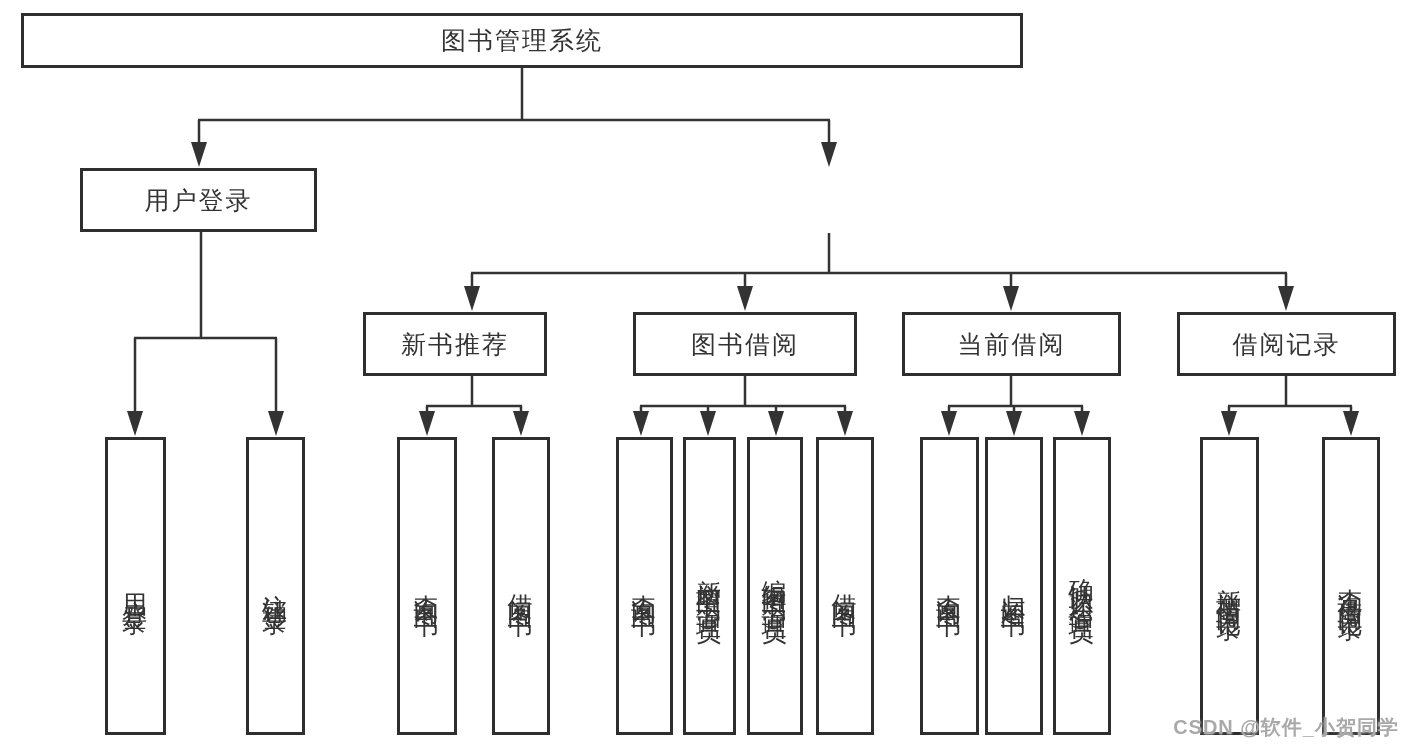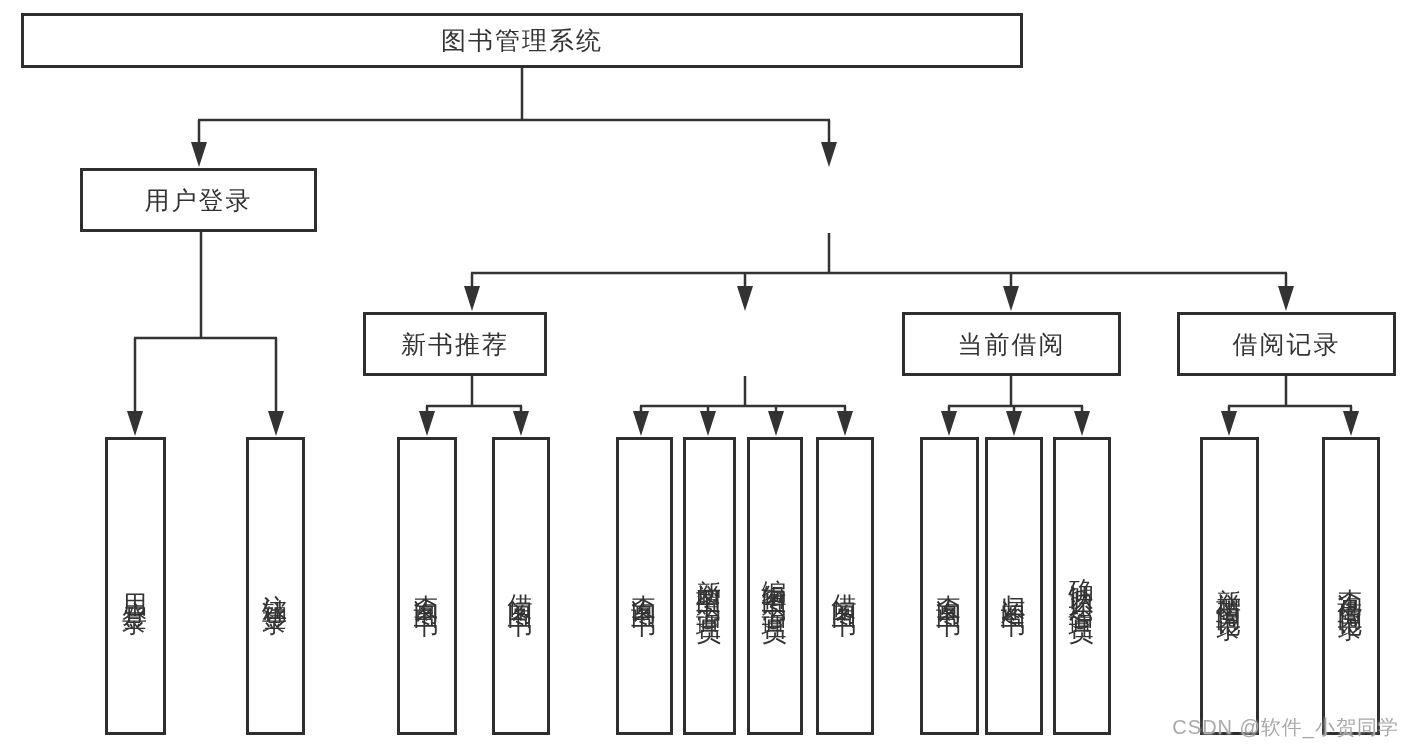--- a/index.html
+++ b/index.html
@@ -29,20 +29,21 @@
     white-space:normal;
   }
   .watermark{
     position:absolute;
     right:6px;top:714px;
     font-size:20px;
     color:#a9a9a9;
     letter-spacing:1px;
     text-shadow:0 0 3px #ffffff;
     z-index:5;
+    font-weight:bold;
   }
 </style>
 </head>
 <body>
 
 <div class="stage">
 
   <svg class="wires" width="1405" height="747" viewBox="0 0 1405 747">
     <g stroke="#333333" stroke-width="2.5" fill="none">
 
@@ -69,20 +70,21 @@
       <path d="M941 411 L957 411 L949 436 Z M1006 411 L1022 411 L1014 436 Z M1074 411 L1090 411 L1082 436 Z"></path>
       <path d="M1221 411 L1237 411 L1229 436 Z M1343 411 L1359 411 L1351 436 Z"></path>
     </g>
   </svg>
 
   <div class="node h" style="left:21px;top:13px;width:1002px;height:55px">图书管理系统</div>
 
   <div class="node h" style="left:80px;top:168px;width:237px;height:64px">用户登录</div>
 
   <div class="node h" style="left:363px;top:312px;width:184px;height:64px">新书推荐</div>
+  <div class="node h" style="left:633px;top:312px;width:224px;height:64px">图书借阅</div>
   <div class="node h" style="left:1177px;top:312px;width:219px;height:64px">借阅记录</div>
   <div class="node h" style="left:902px;top:312px;width:219px;height:64px">当前借阅</div>
 
   <div class="node v" style="left:105px;top:437px;width:61px;height:298px">用户登录</div>
   <div class="node v" style="left:246px;top:437px;width:59px;height:298px">注销登录</div>
 
   <div class="node v" style="left:397px;top:437px;width:60px;height:298px">查询图书</div>
   <div class="node v" style="left:492px;top:437px;width:58px;height:298px">借阅图书</div>
 
   <div class="node v" style="left:616px;top:437px;width:57px;height:298px">查询图书</div>

